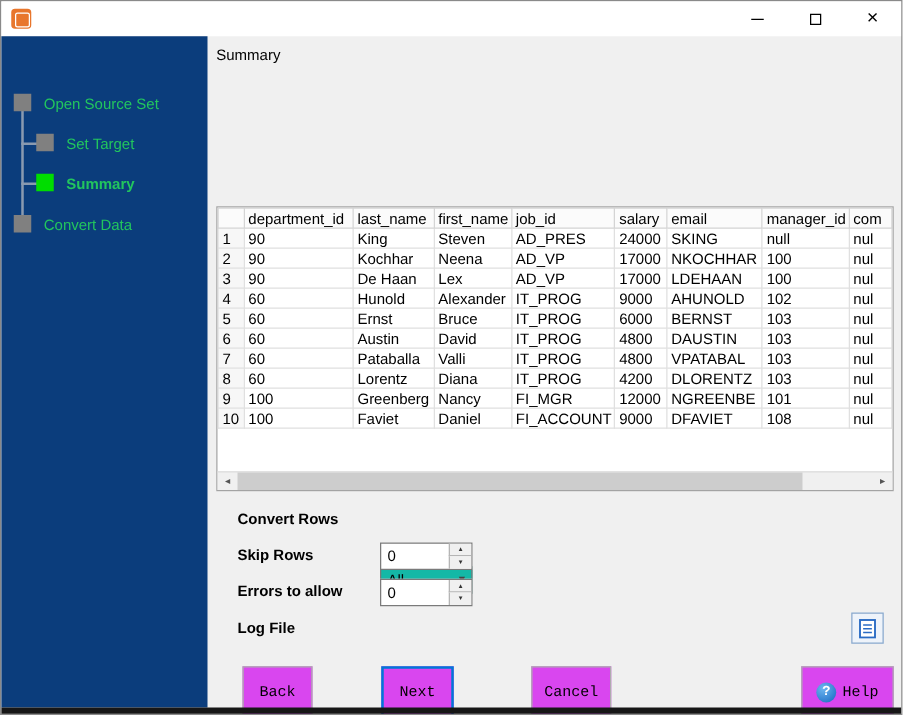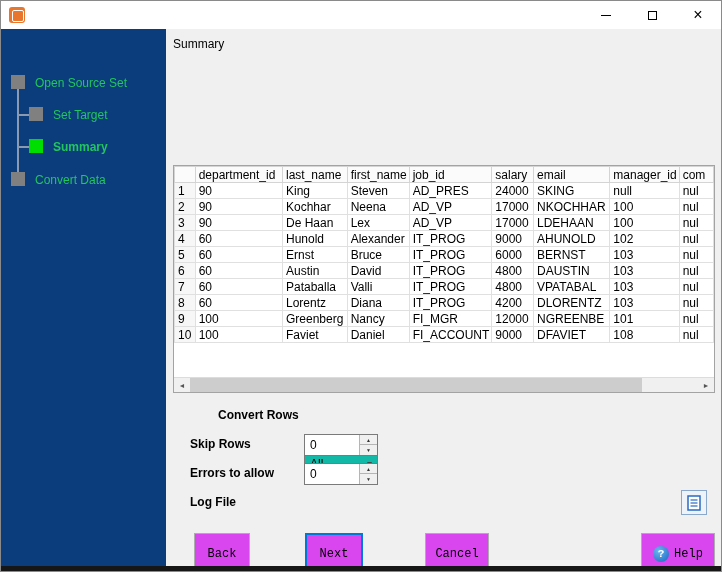--- a/index.html
+++ b/index.html
@@ -55,21 +55,21 @@
 
   
   .hscroll { position:absolute; left:0; right:0; bottom:0; height:15px; background:#f0f0f0; border-top:1px solid #dcdcdc; }
   .hs-btn { position:absolute; top:0; width:16px; height:14px; display:flex; align-items:center; justify-content:center; color:#555; font-size:7px; }
   .hs-left { left:0; }
   .hs-right { right:0; }
   .hs-thumb { position:absolute; left:16px; top:0; width:452px; height:14px; background:#cdcdcd; }
 
   
   .flabel { position:absolute; left:189px; font-weight:bold; white-space:nowrap; }
-  .l-convert { top:407px;margin-left:28px; }
+  .l-convert { top:407px; }
   .l-skip { top:436px; }
   .l-errors { top:465px; }
   .l-log { top:494px; }
 
   .combo { position:absolute; left:303px; top:404px; width:74px; height:22px; background:#14b8a6; border:1px solid #7a7a7a;margin-top:48px; }
   .combo-val { position:absolute; left:5px; top:3px; }
   .combo-arrow { position:absolute; right:5px; top:4px; font-size:10px; color:#444; }
 
   .spin { position:absolute; left:303px; width:74px; height:22px; background:#ffffff; border:1px solid #7a7a7a; }
   .s-skip { top:433px; }

